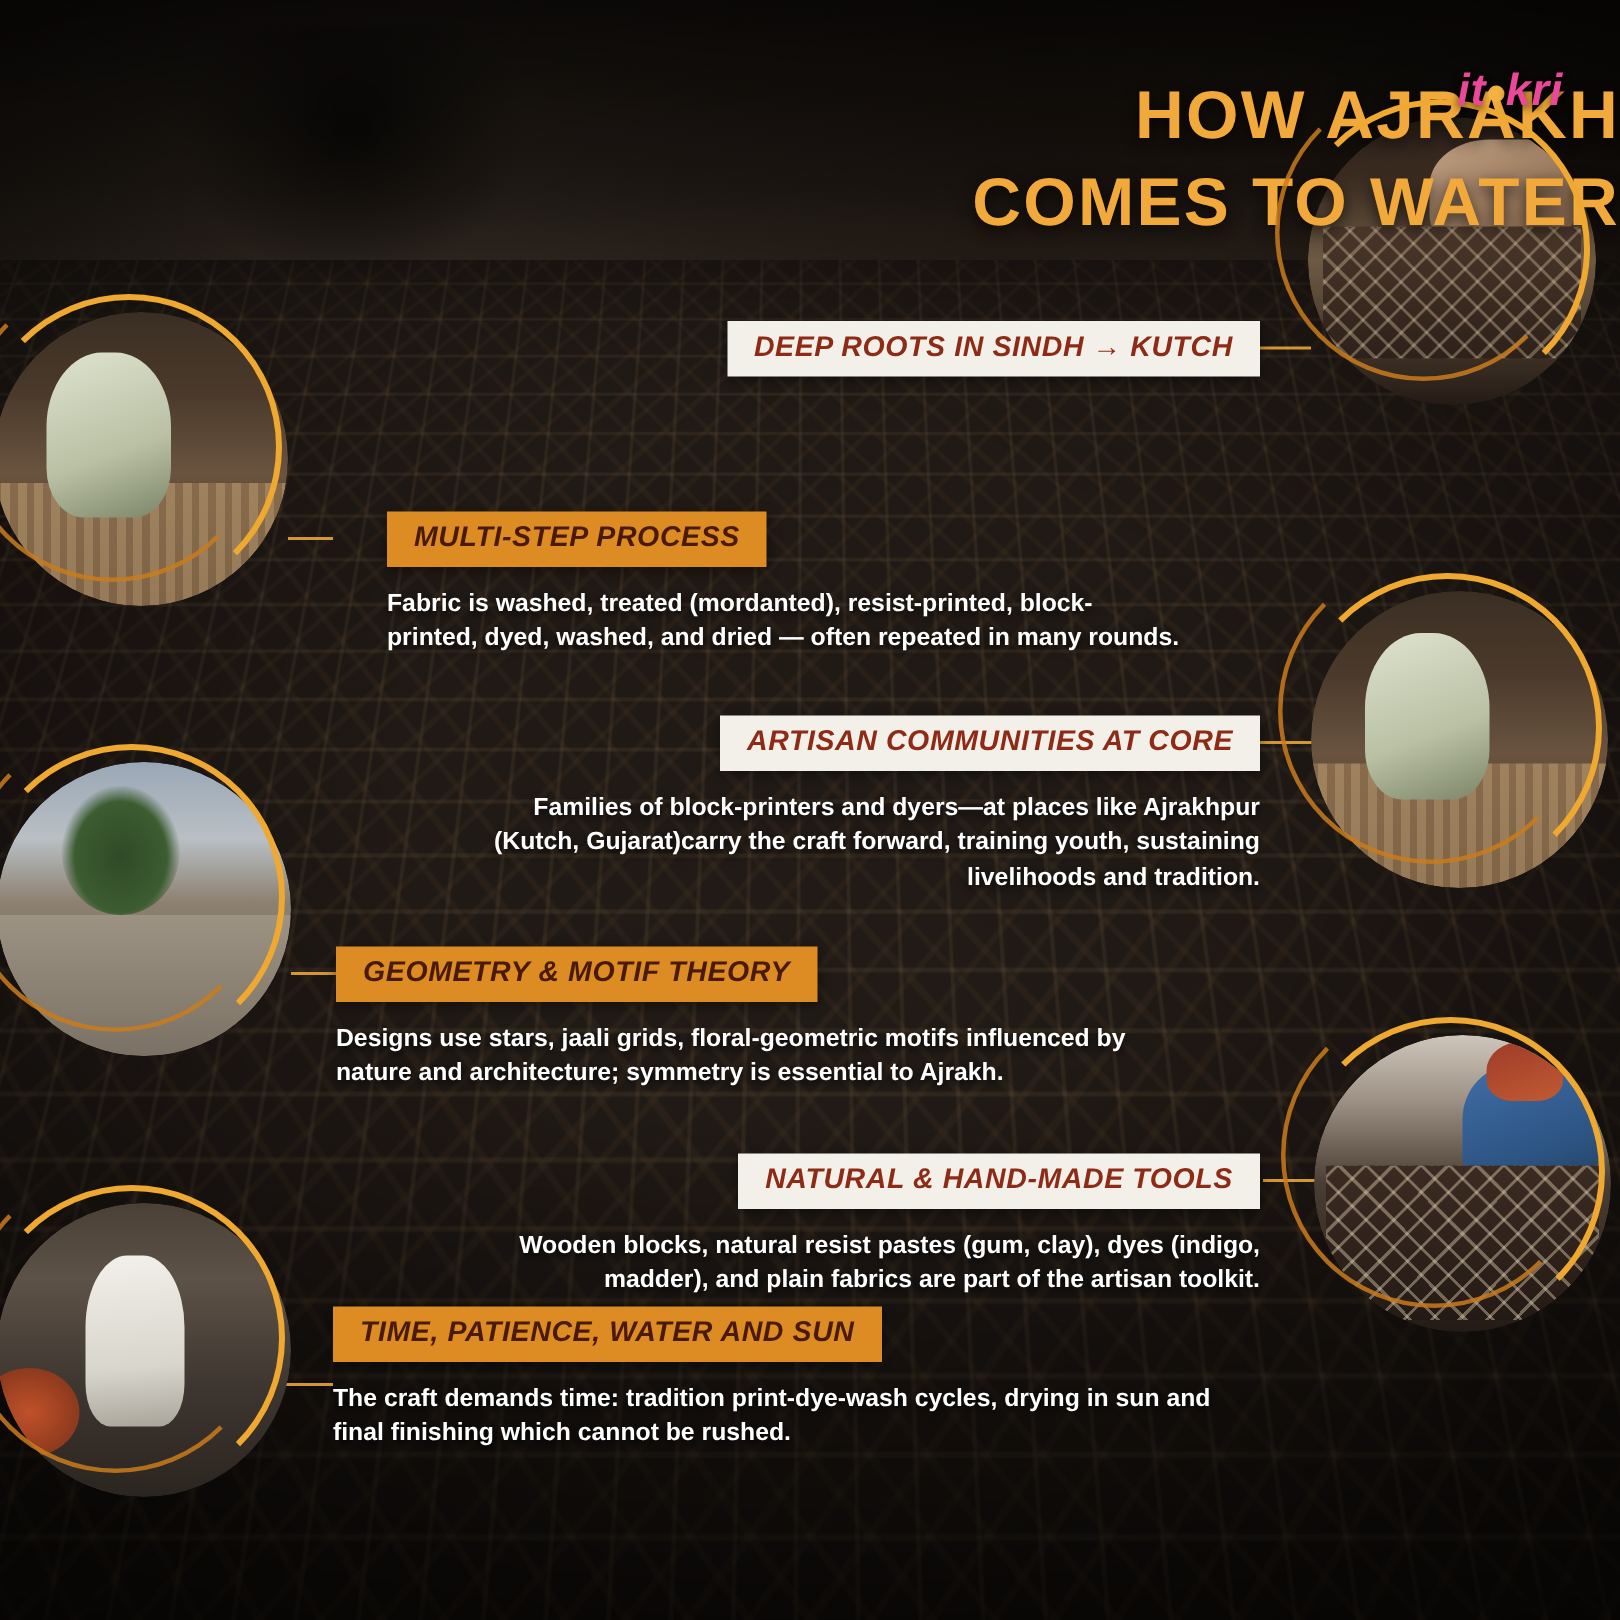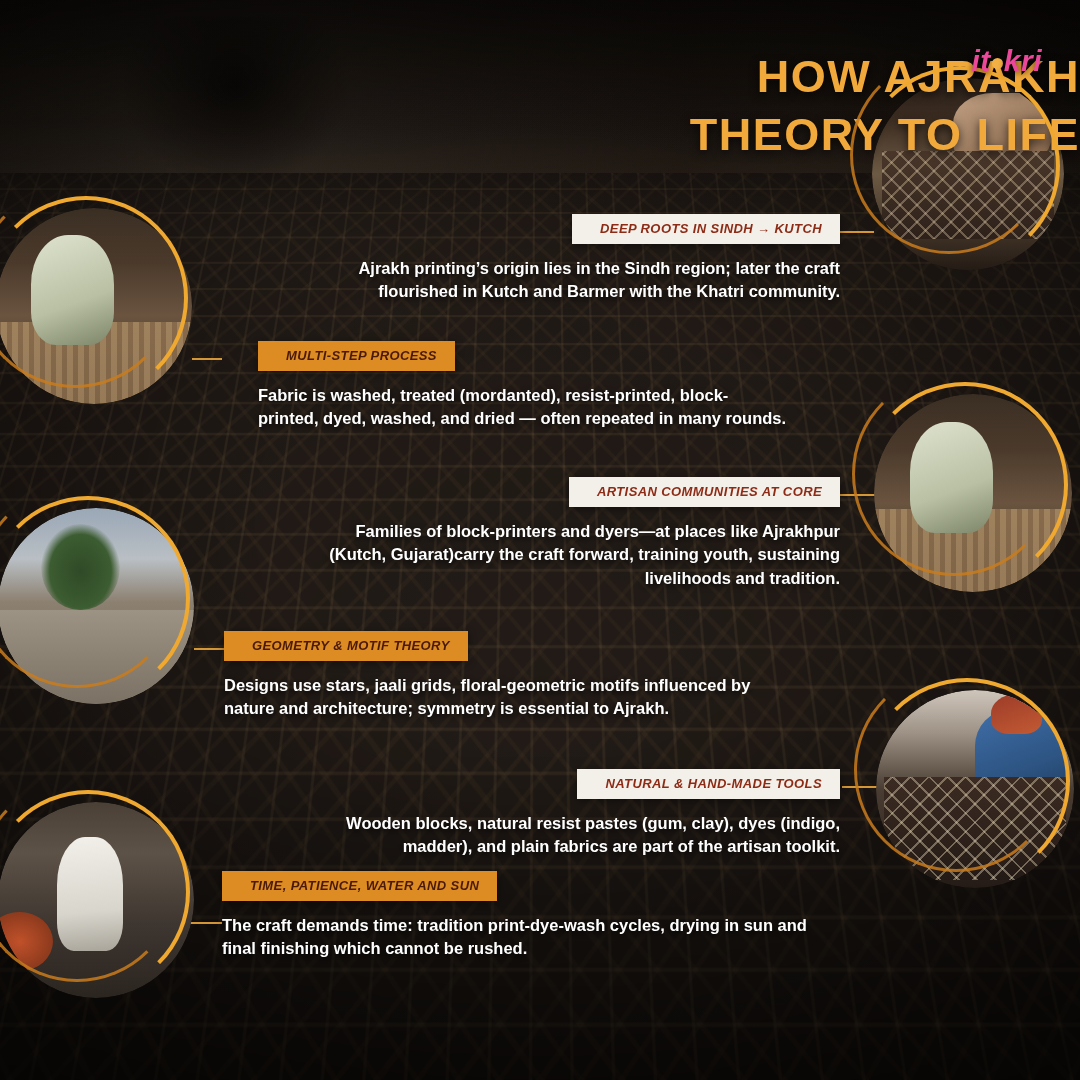--- a/index.html
+++ b/index.html
@@ -99,22 +99,22 @@
     vertical-align: 2px;
   }
 
   
   .block {
     position: absolute;
     z-index: 5;
   }
   .tag {
     display: inline-block;
-    padding: 7px 18px 8px 28px;
-    font-size: 13px;
+    padding: 7px 18px 8px 18px;
+    font-size: 19px;
     font-weight: bold;
     font-style: italic;
     letter-spacing: 0.4px;
     color: #8d2b16;
     background: #f3f0e9;
     box-shadow: 0 2px 8px rgba(0,0,0,0.45);
   }
   .tag.orange {
     background: #dd8b23;
     color: #4a1a08;
@@ -294,21 +294,21 @@
 <div class="canvas">
 
   <div class="bg"></div>
   <div class="bg-cloth"></div>
   <div class="bg-figure"></div>
   <div class="bg-darkbar"></div>
   <div class="bg-vignette"></div>
 
   <div class="title-wrap">
     <div class="title-line">HOW AJRAKH</div>
-    <div class="title-line">THEORY TO LIFE</div>
+    <div class="title-line">COMES TO WATER</div>
   </div>
 
   <div class="logo">
     <span>it</span><span class="dot"></span><span>kri</span>
   </div>
 
   <div class="bubble" style="left:872px; top:78px; width:192px; height:192px;">
     <div class="photo">
         <div class="ph-printing"></div>
       </div>
@@ -359,21 +359,20 @@
     <div class="photo">
         <div class="ph-washing"></div>
       </div>
   </div>
   <div class="ring" style="left:-14px; top:790px; width:196px; height:196px;"></div>
   <div class="ring2" style="left:-24px; top:780px; width:196px; height:196px;"></div>
   <div class="connector" style="left:190px; top:922px; width:32px;"></div>
 
   <div class="block right-align" style="left:300px; top:214px; width:540px;">
     <div class="tag">DEEP ROOTS IN SINDH → KUTCH</div>
-    <div class="body-text">Ajrakh printing’s origin lies in the Sindh region; later the craft flourished in Kutch and Barmer with the Khatri community.</div>
   </div>
 
   <div class="block left-align" style="left:222px; top:341px; width:530px;margin-left:36px;">
     <div class="tag orange">MULTI-STEP PROCESS</div>
     <div class="body-text">Fabric is washed, treated (mordanted), resist-printed, block-printed, dyed, washed, and dried — often repeated in many rounds.</div>
   </div>
 
   <div class="block right-align" style="left:300px; top:477px; width:540px;text-align:right;">
     <div class="tag">ARTISAN COMMUNITIES AT CORE</div>
     <div class="body-text">Families of block-printers and dyers—at places like Ajrakhpur (Kutch, Gujarat)carry the craft forward, training youth, sustaining livelihoods and tradition.</div>

